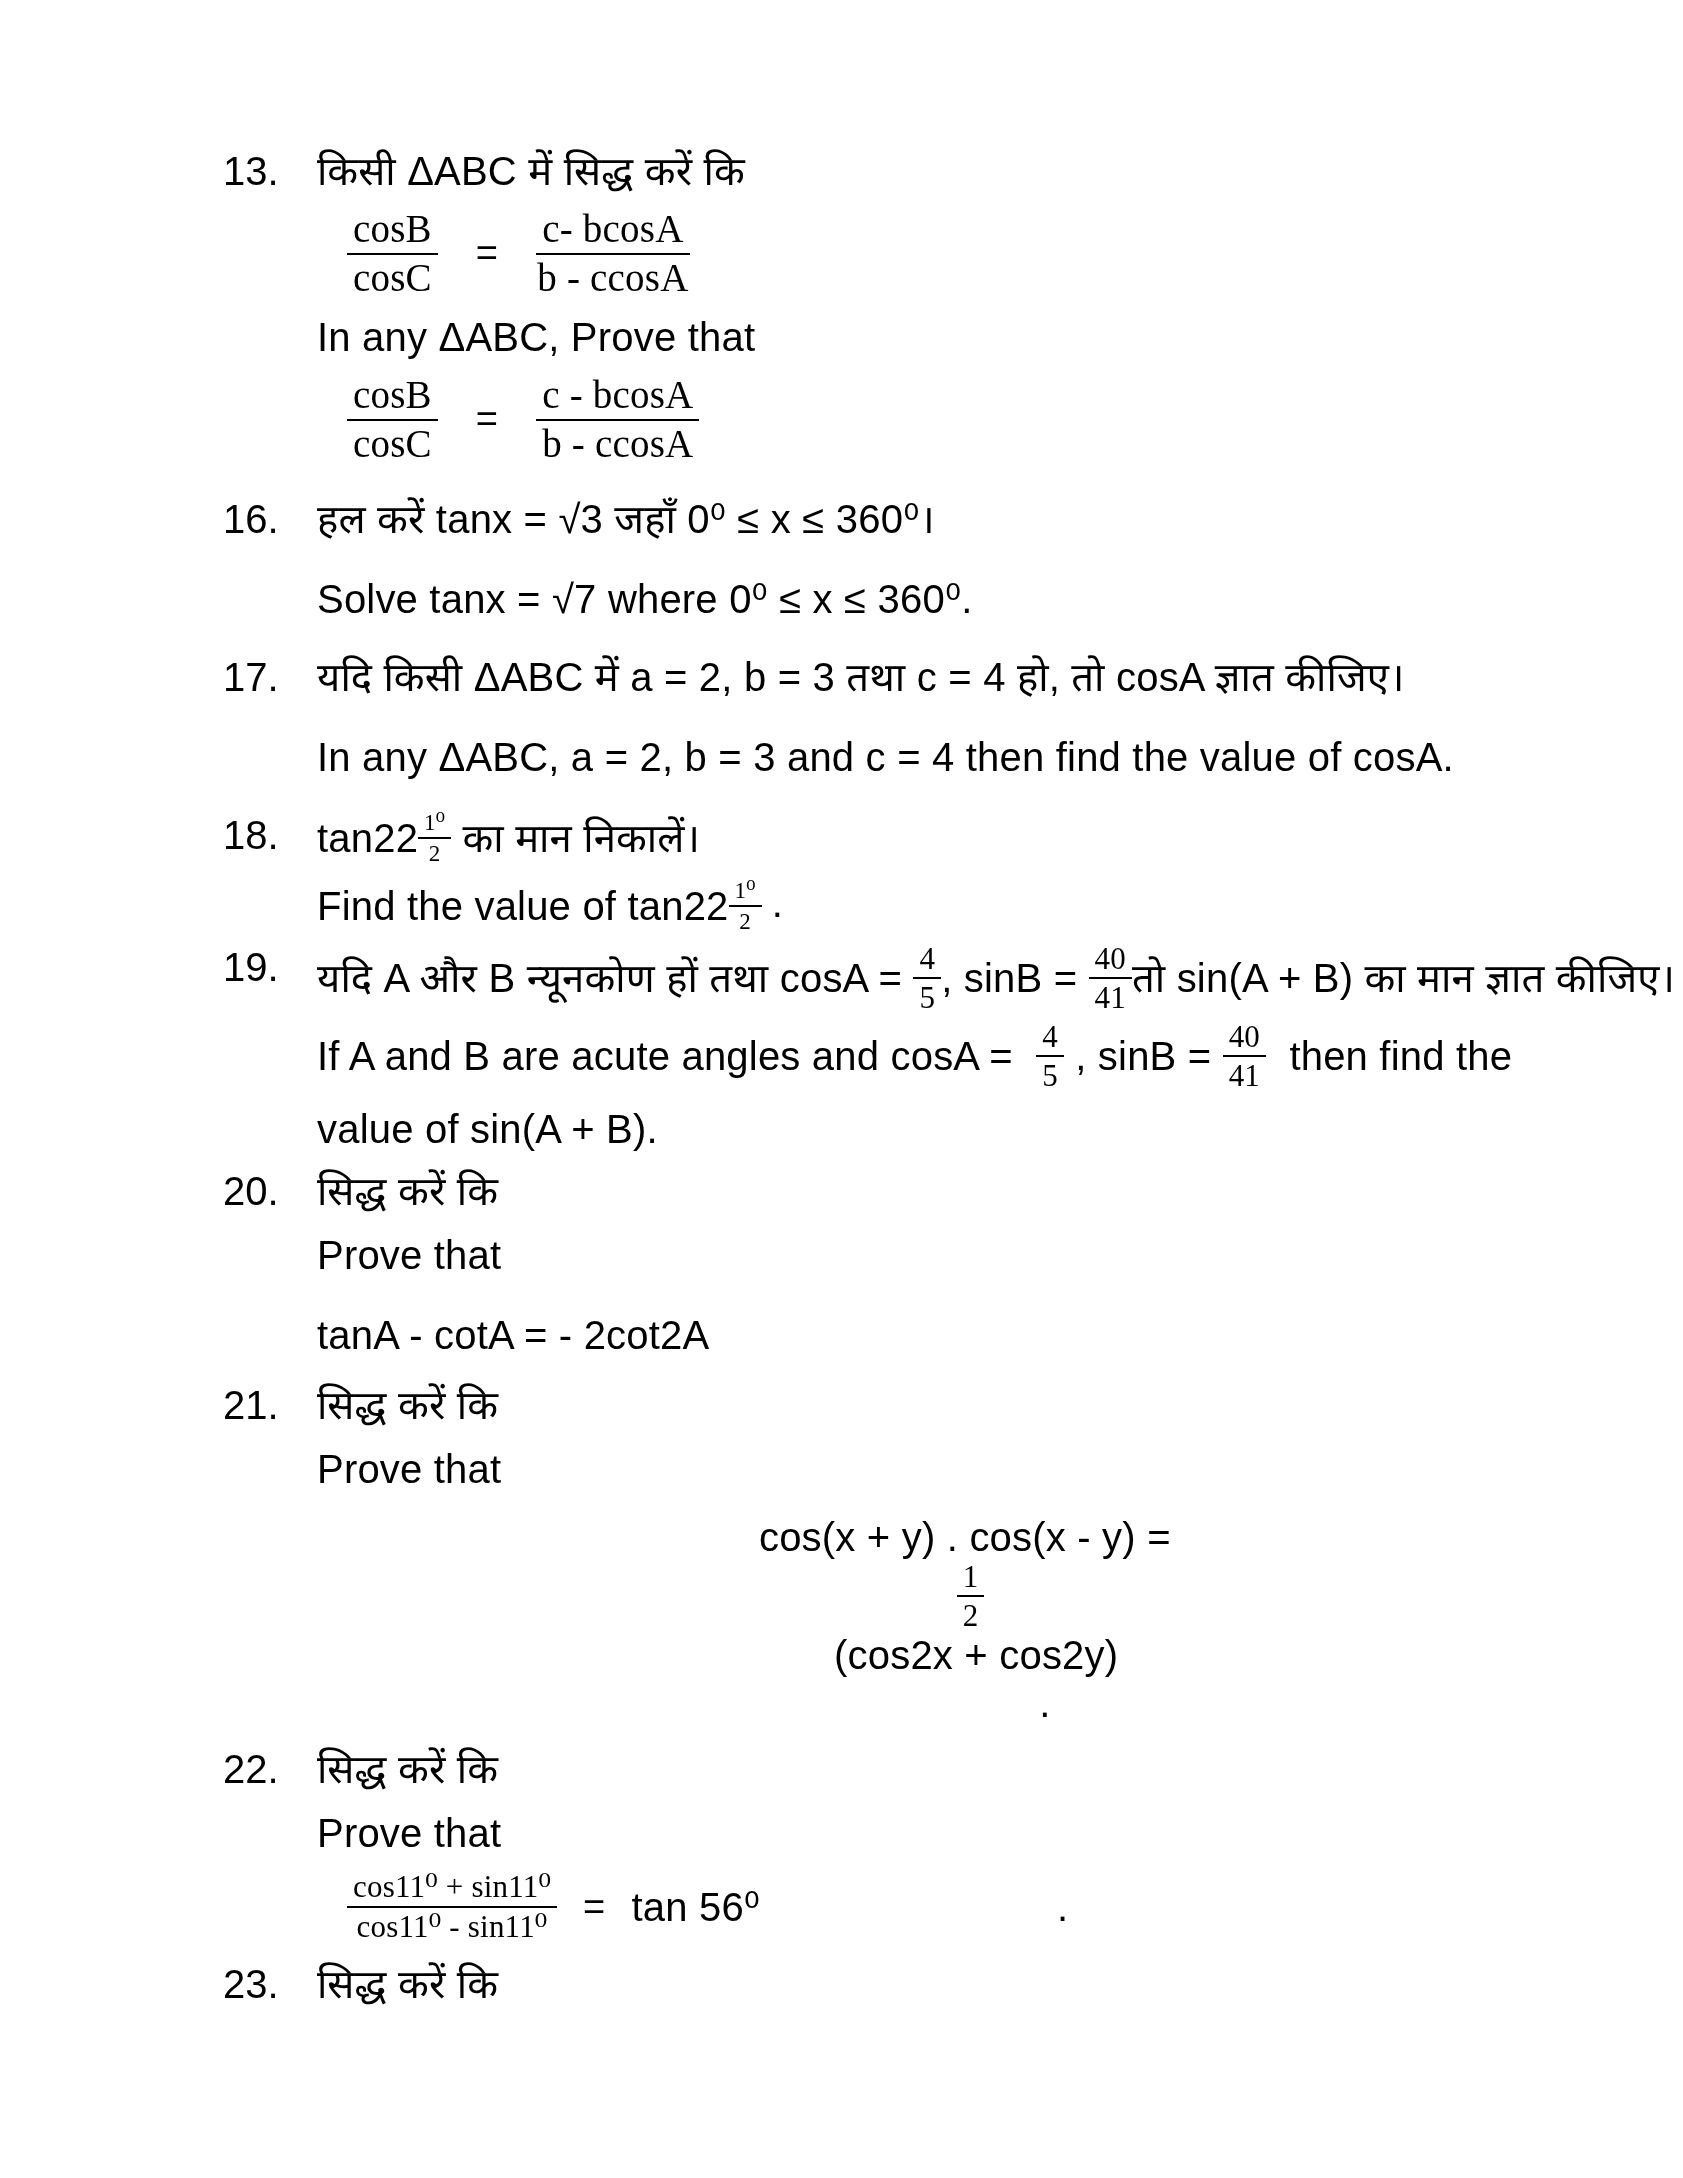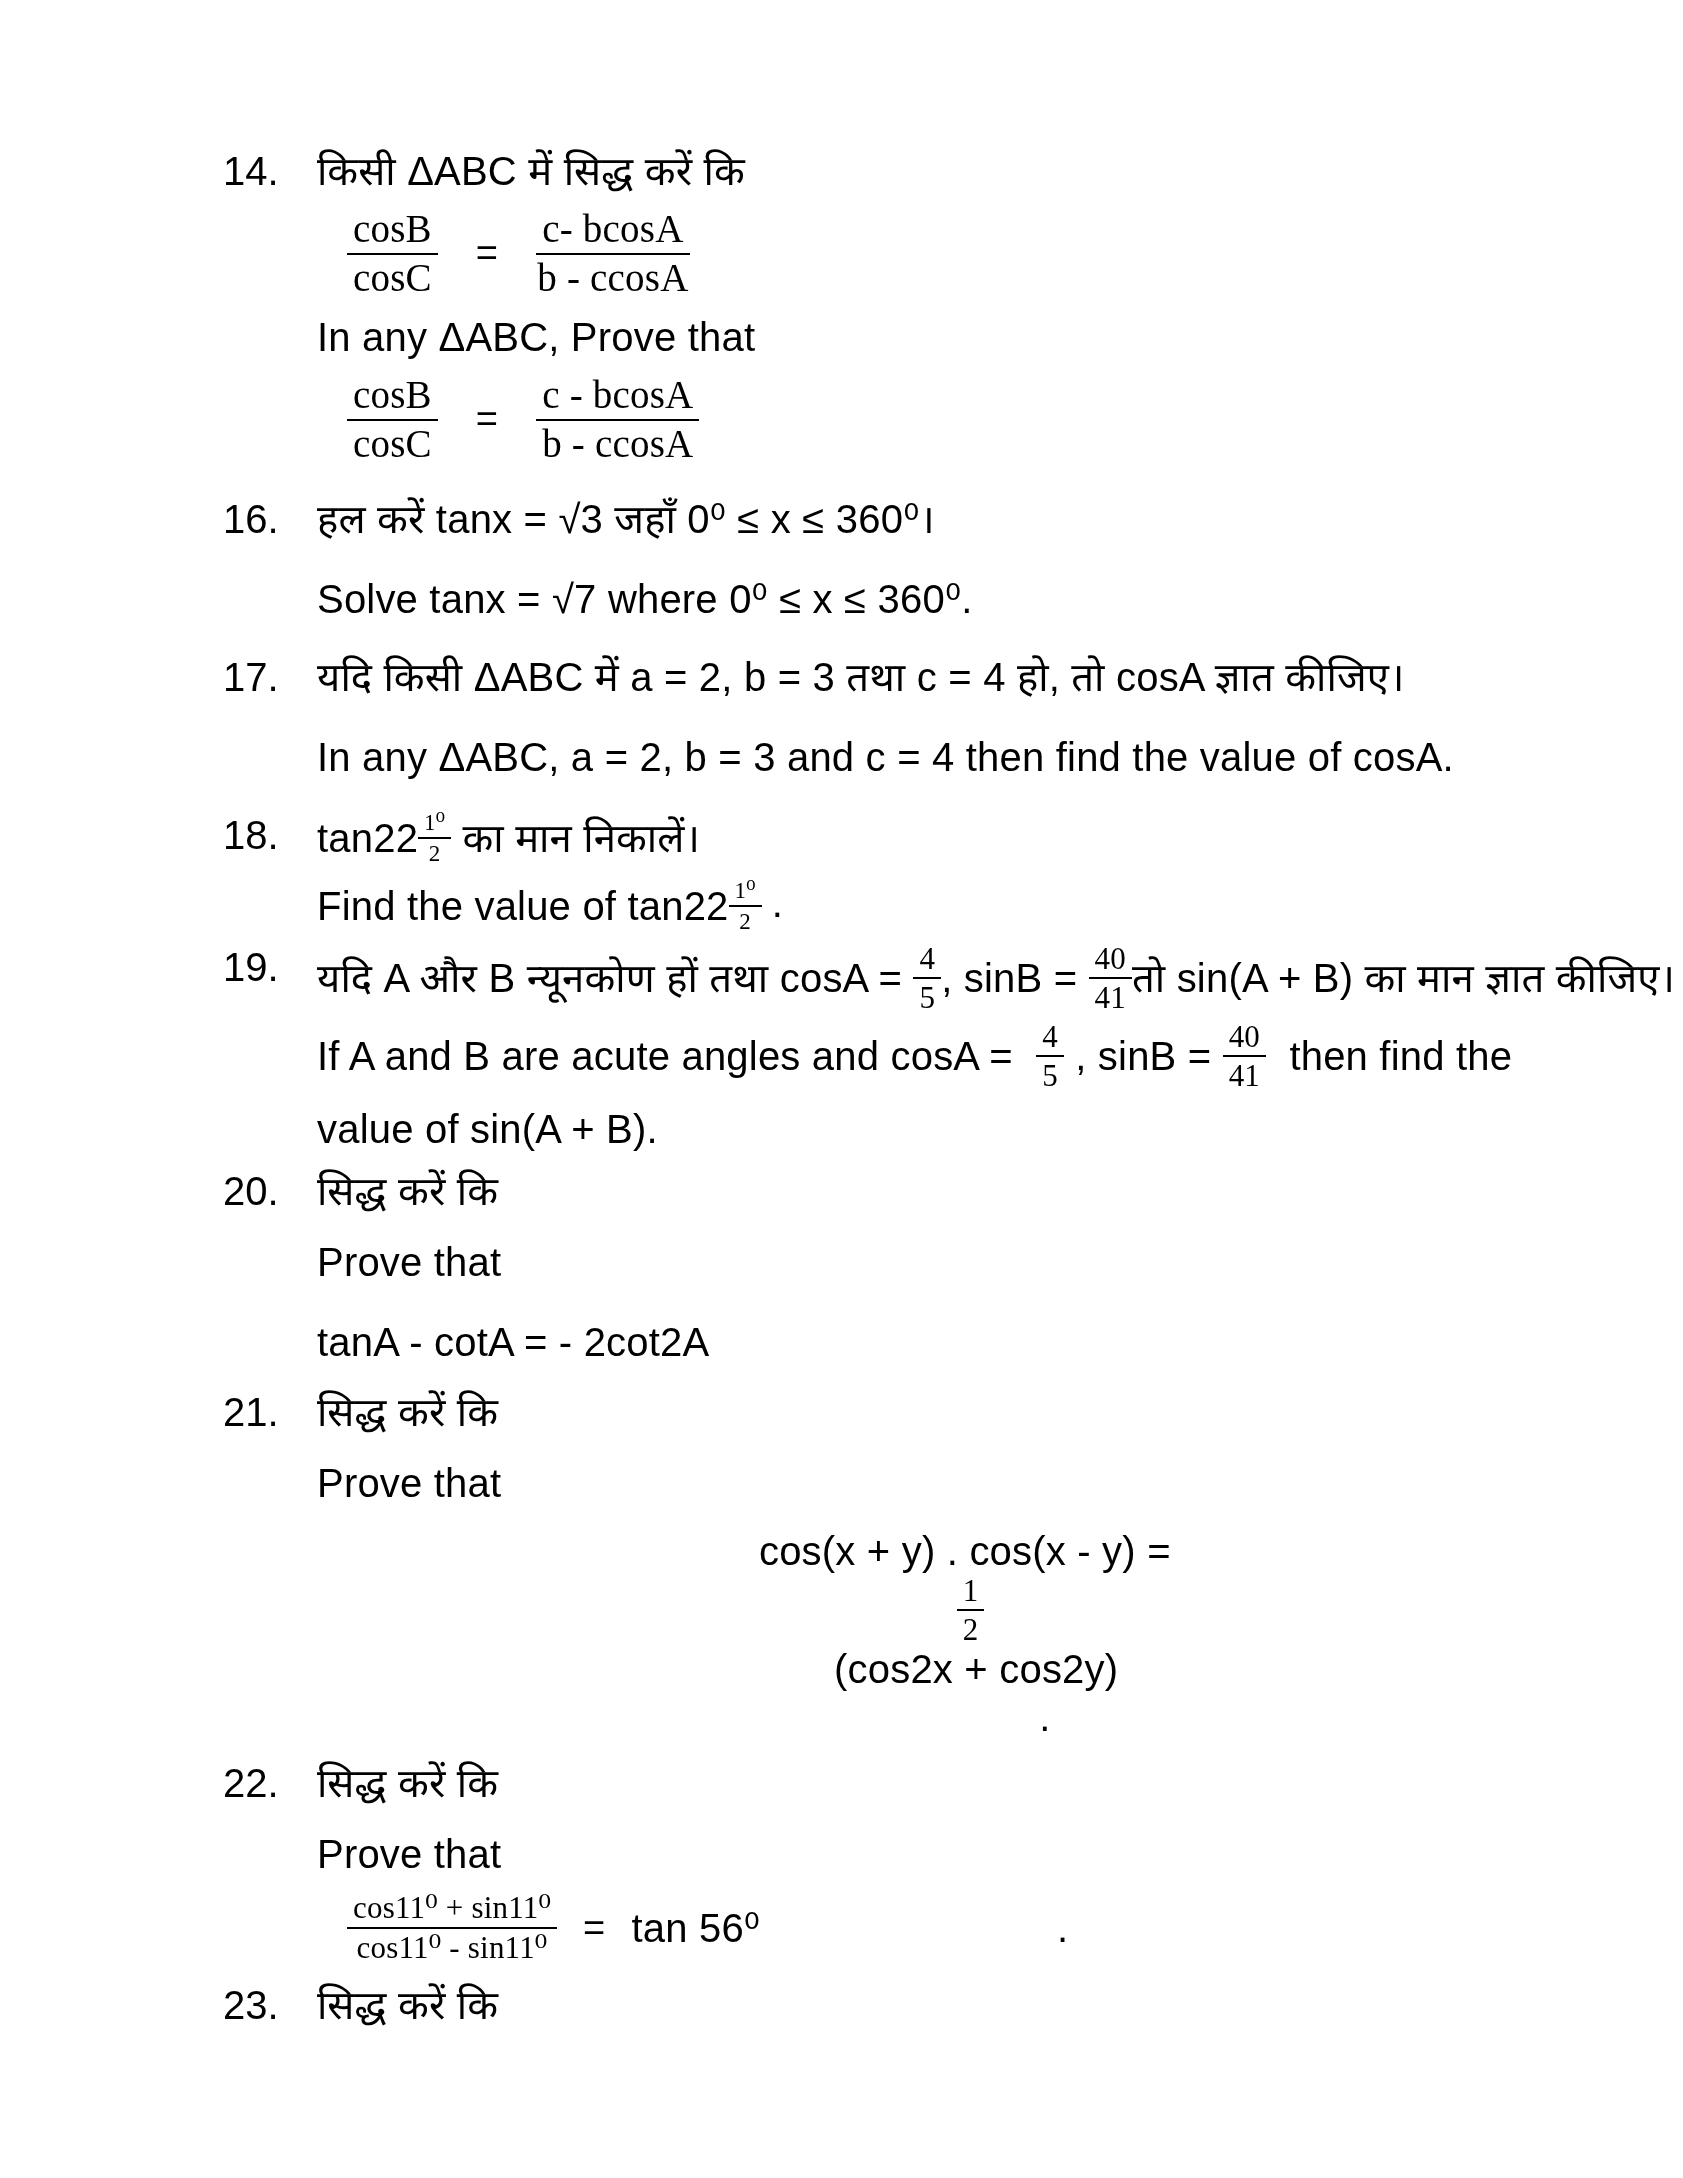--- a/index.html
+++ b/index.html
@@ -13,21 +13,21 @@
 
   .question { display:flex; align-items:flex-start; }
   .qnum { flex:0 0 94px; font-size:40px; line-height:1.2; }
   .qcontent { flex:1; min-width:0; }
 
   .line { font-size:40px; line-height:1.2; letter-spacing:0.2px; }
   .mt8  { margin-top:8px; }
   .mt14 { margin-top:14px; }
   .mt20 { margin-top:20px;flex-direction:column; }
   .mt32 { margin-top:32px; }
-  .mt36 { margin-top:23px; }
+  .mt36 { margin-top:16px; }
 
   .flexline { display:flex; align-items:center; flex-wrap:nowrap; }
   .indent { margin-left:30px; }
 
   
   .frac { display:inline-block; text-align:center; vertical-align:middle;
           font-family:"Liberation Serif","DejaVu Serif",serif; }
   .frac .fnum { display:block; border-bottom:2px solid #000; padding:0 6px 3px; }
   .frac .fden { display:block; padding-top:3px; }
   .frac-big   { font-size:39px; line-height:1.05; }
@@ -42,21 +42,21 @@
 
   .trail-dot { font-size:40px; align-self:center; }
   .baseline-dot { align-self:flex-end; padding-bottom:6px; margin-left:10px; font-size:40px; }
 </style>
 </head>
 <body>
 
 <div class="page">
 
   <section class="question">
-    <div class="qnum">14.</div>
+    <div class="qnum">13.</div>
     <div class="qcontent">
       <div class="line">किसी ΔABC में सिद्ध करें कि</div>
       <div class="line flexline indent mt14">
         <span class="frac frac-big">
           <span class="fnum">cosB</span>
           <span class="fden">cosC</span>
         </span>
         <span class="eq">=</span>
         <span class="frac frac-big">
           <span class="fnum">c- bcosA</span>

